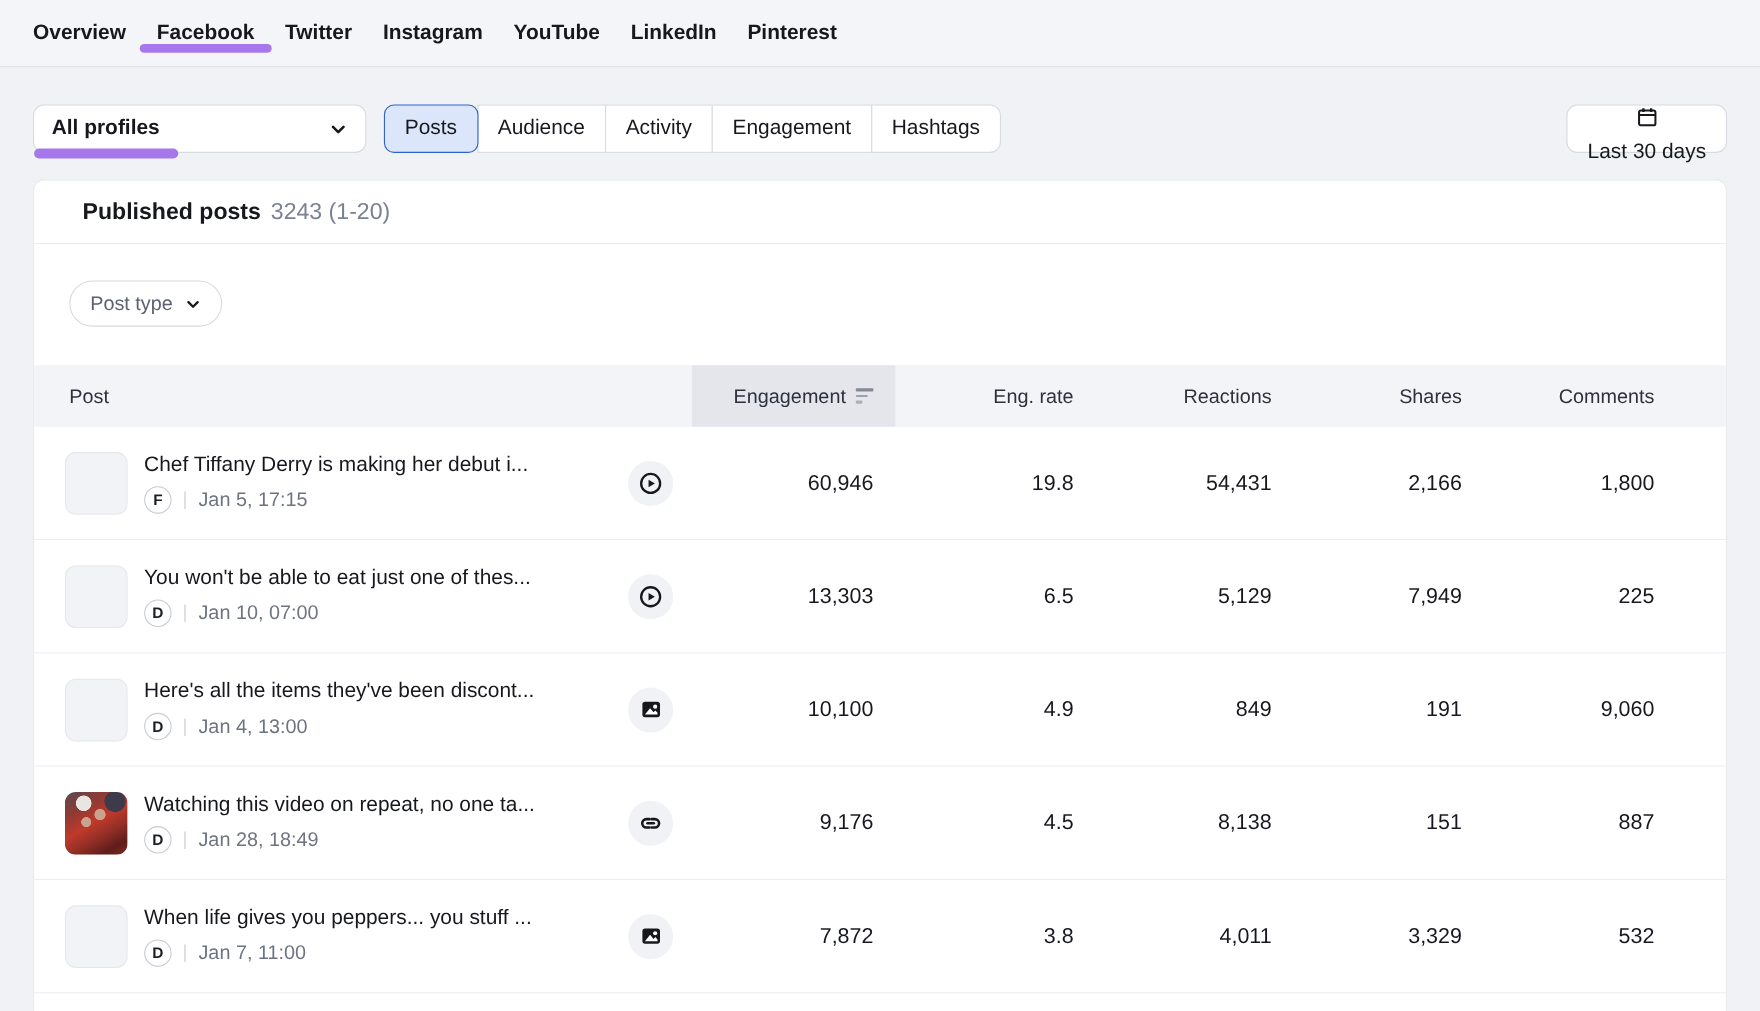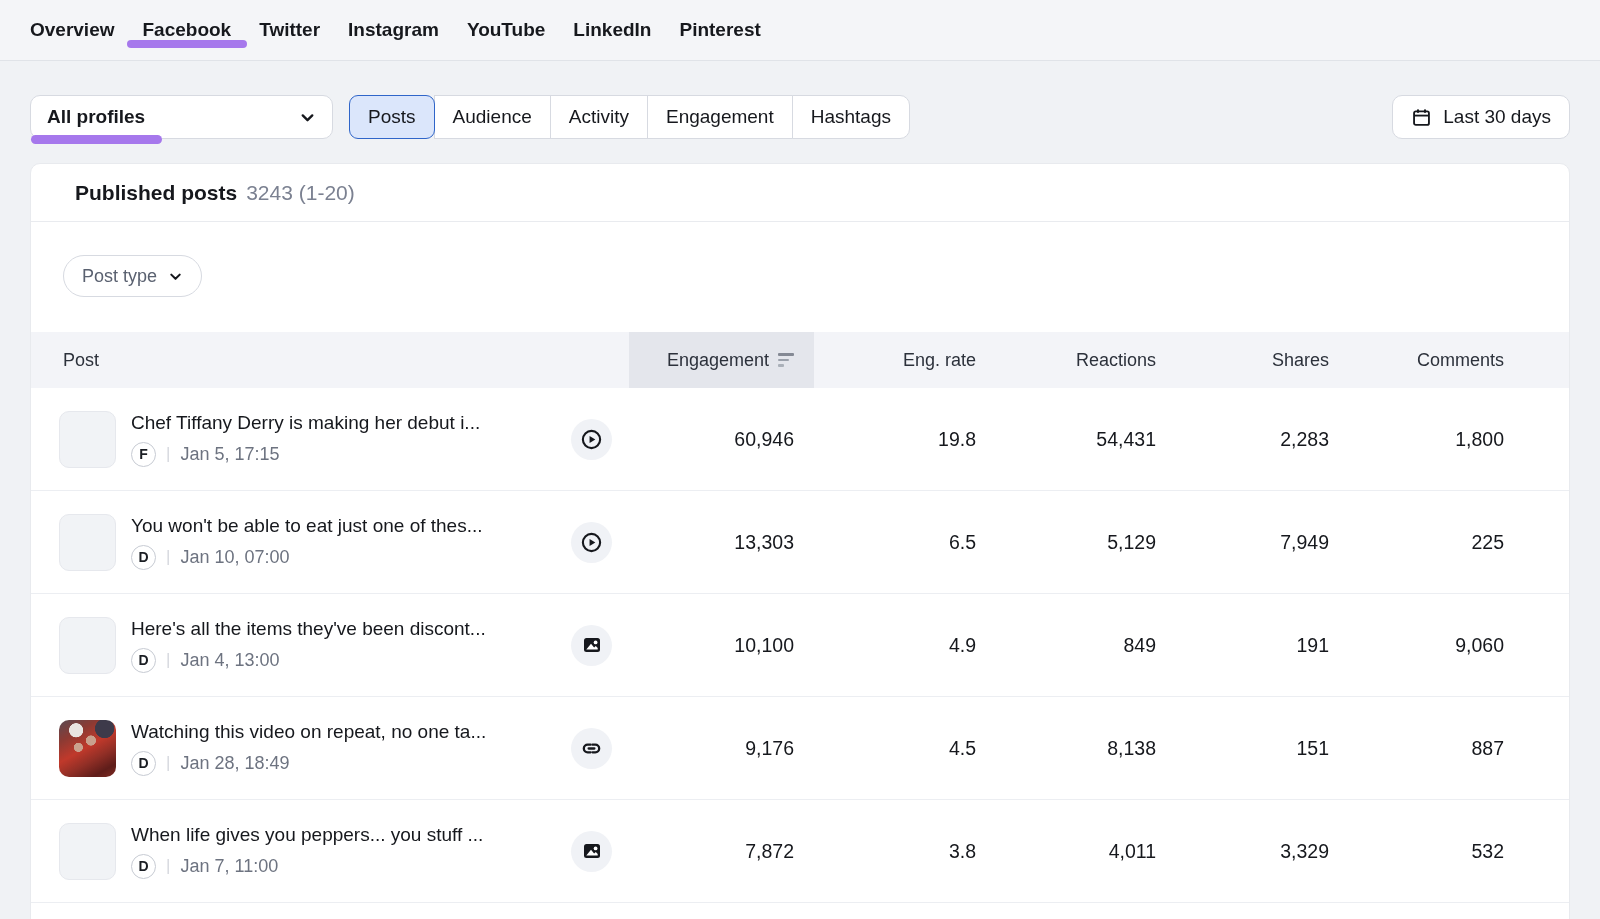--- a/index.html
+++ b/index.html
@@ -46,21 +46,21 @@
   }
   .seg:first-child { border-radius:10px 0 0 10px; margin-left:0; }
   .seg:last-child { border-radius:0 10px 10px 0; }
   .seg.active {
     background:#dbe6fb; border:1px solid #2f65c9; border-radius:9px;
     position:relative; z-index:2;
   }
   .datebtn {
     margin-left:auto; height:44px; display:flex; align-items:center; gap:11px;
     padding:0 18px; background:#fff; border:1px solid #d7dae1; border-radius:10px;
-    font-size:19px; font-weight:500; cursor:pointer;
+    font-size:19px; font-weight:500; cursor:pointer;flex-direction:column;
   }
 
   
   .card {
     margin:24px 30px 0; background:#fff; border:1px solid #e8eaee;
     border-radius:10px; height:800px;
   }
   .card-header {
     display:flex; align-items:center; gap:9px; height:58px; padding:0 44px;
     border-bottom:1px solid #e9ebef;
@@ -258,21 +258,21 @@
                 <circle cx="12" cy="12" r="9" fill="none" stroke="#16181d" stroke-width="2.2"></circle>
                 <path d="M10 8.4 L16 12 L10 15.6 Z" fill="#16181d"></path>
               </svg>
         </span>
 
       </div>
     </div>
     <div class="cell-num w-engagement">60,946</div>
     <div class="cell-num w-engrate">19.8</div>
     <div class="cell-num w-reactions">54,431</div>
-    <div class="cell-num w-shares">2,283</div>
+    <div class="cell-num w-shares">2,166</div>
     <div class="cell-num w-comments">1,800</div>
   </div>
       <div class="row">
     <div class="cell-post">
       <div class="thumb"></div>
       <div class="post-text">
         <div class="post-title">You won't be able to eat just one of thes...</div>
         <div class="post-meta">
           <span class="pbadge">D</span>
           <span class="meta-sep">|</span>

